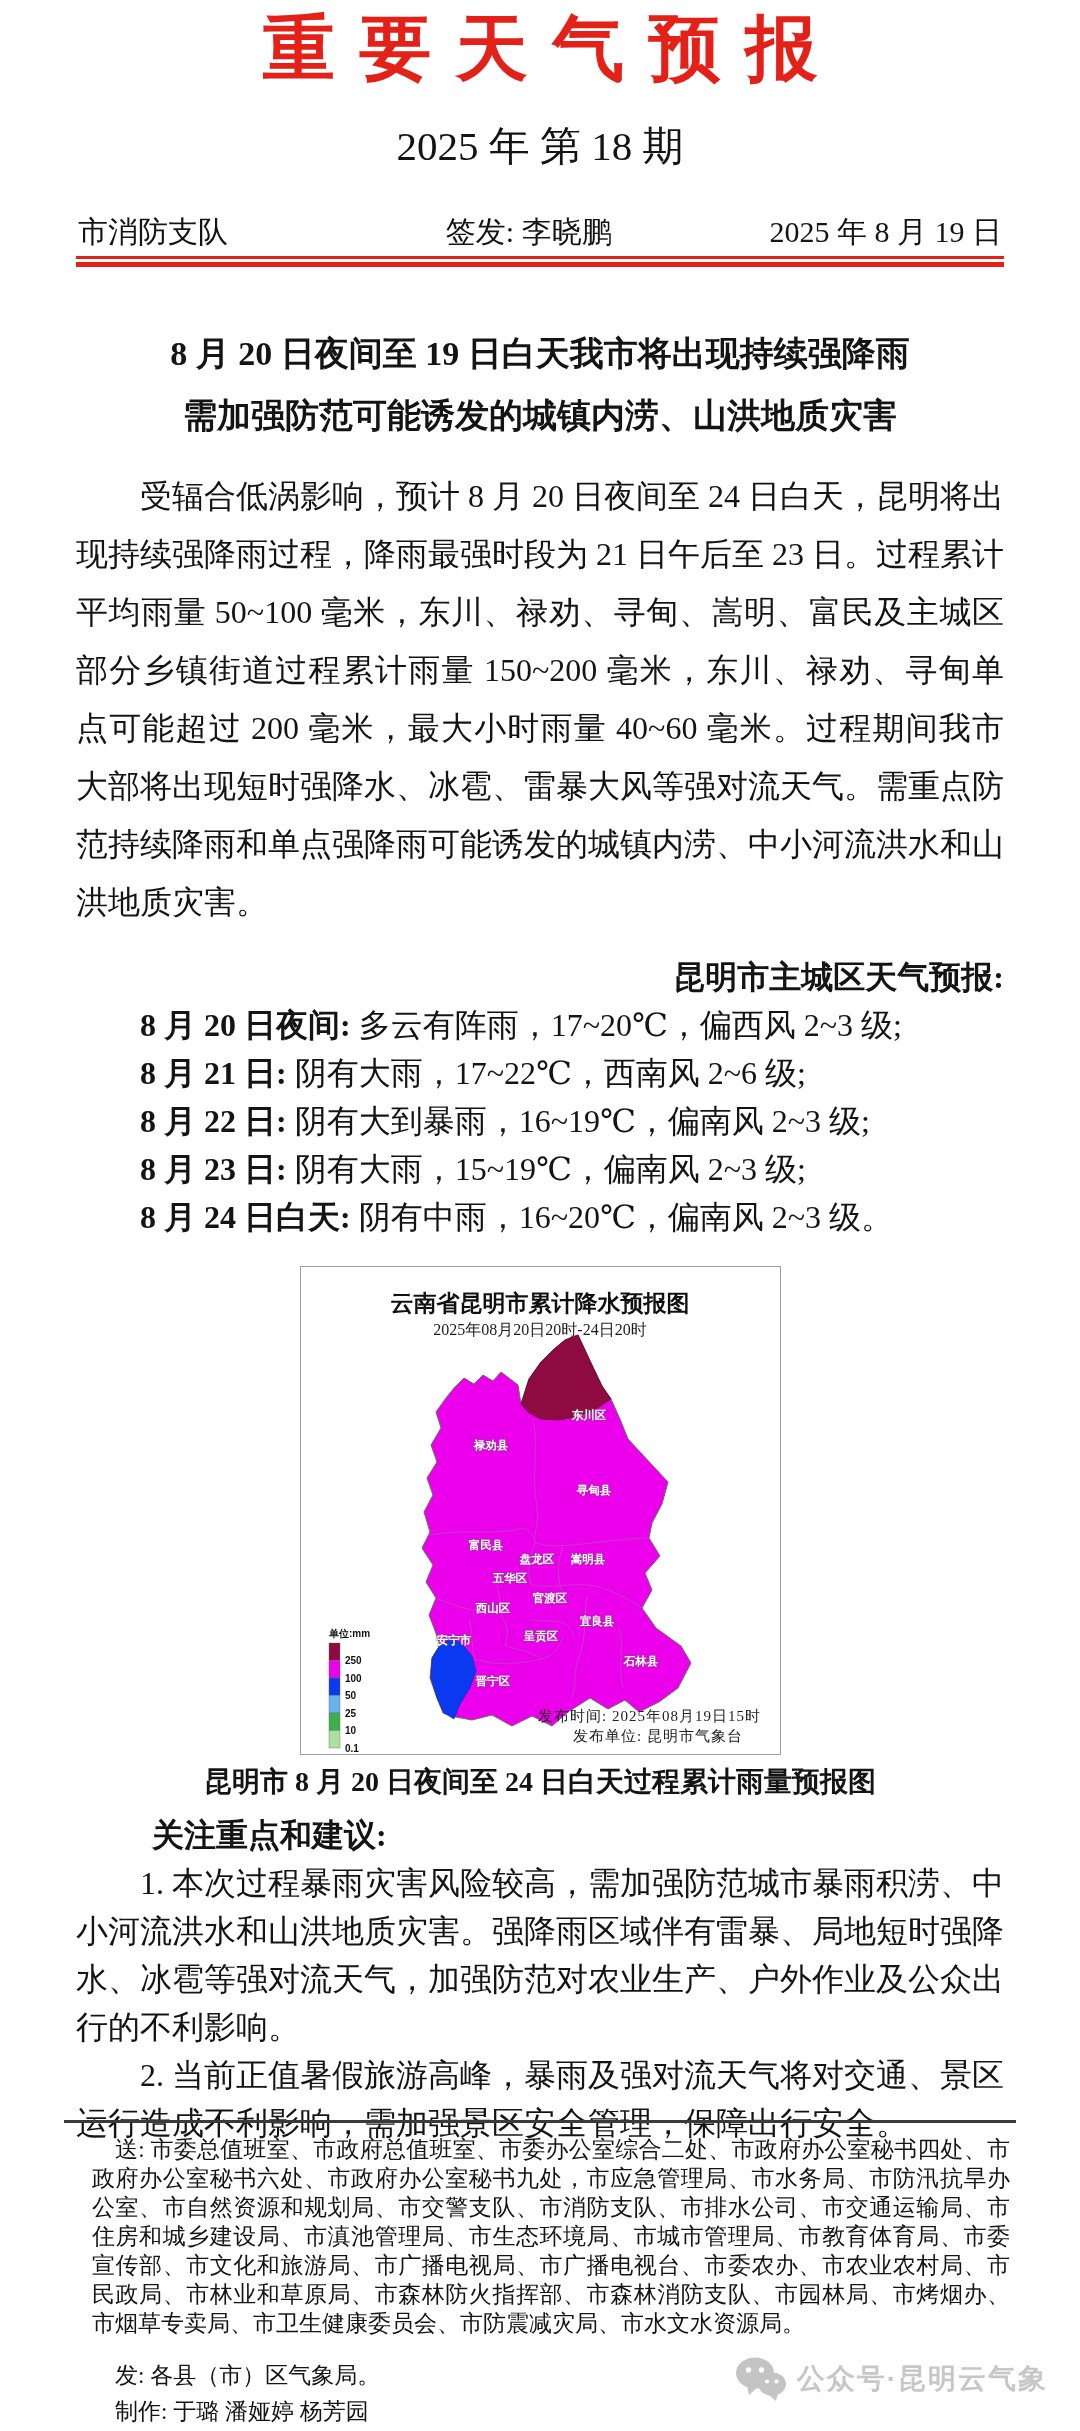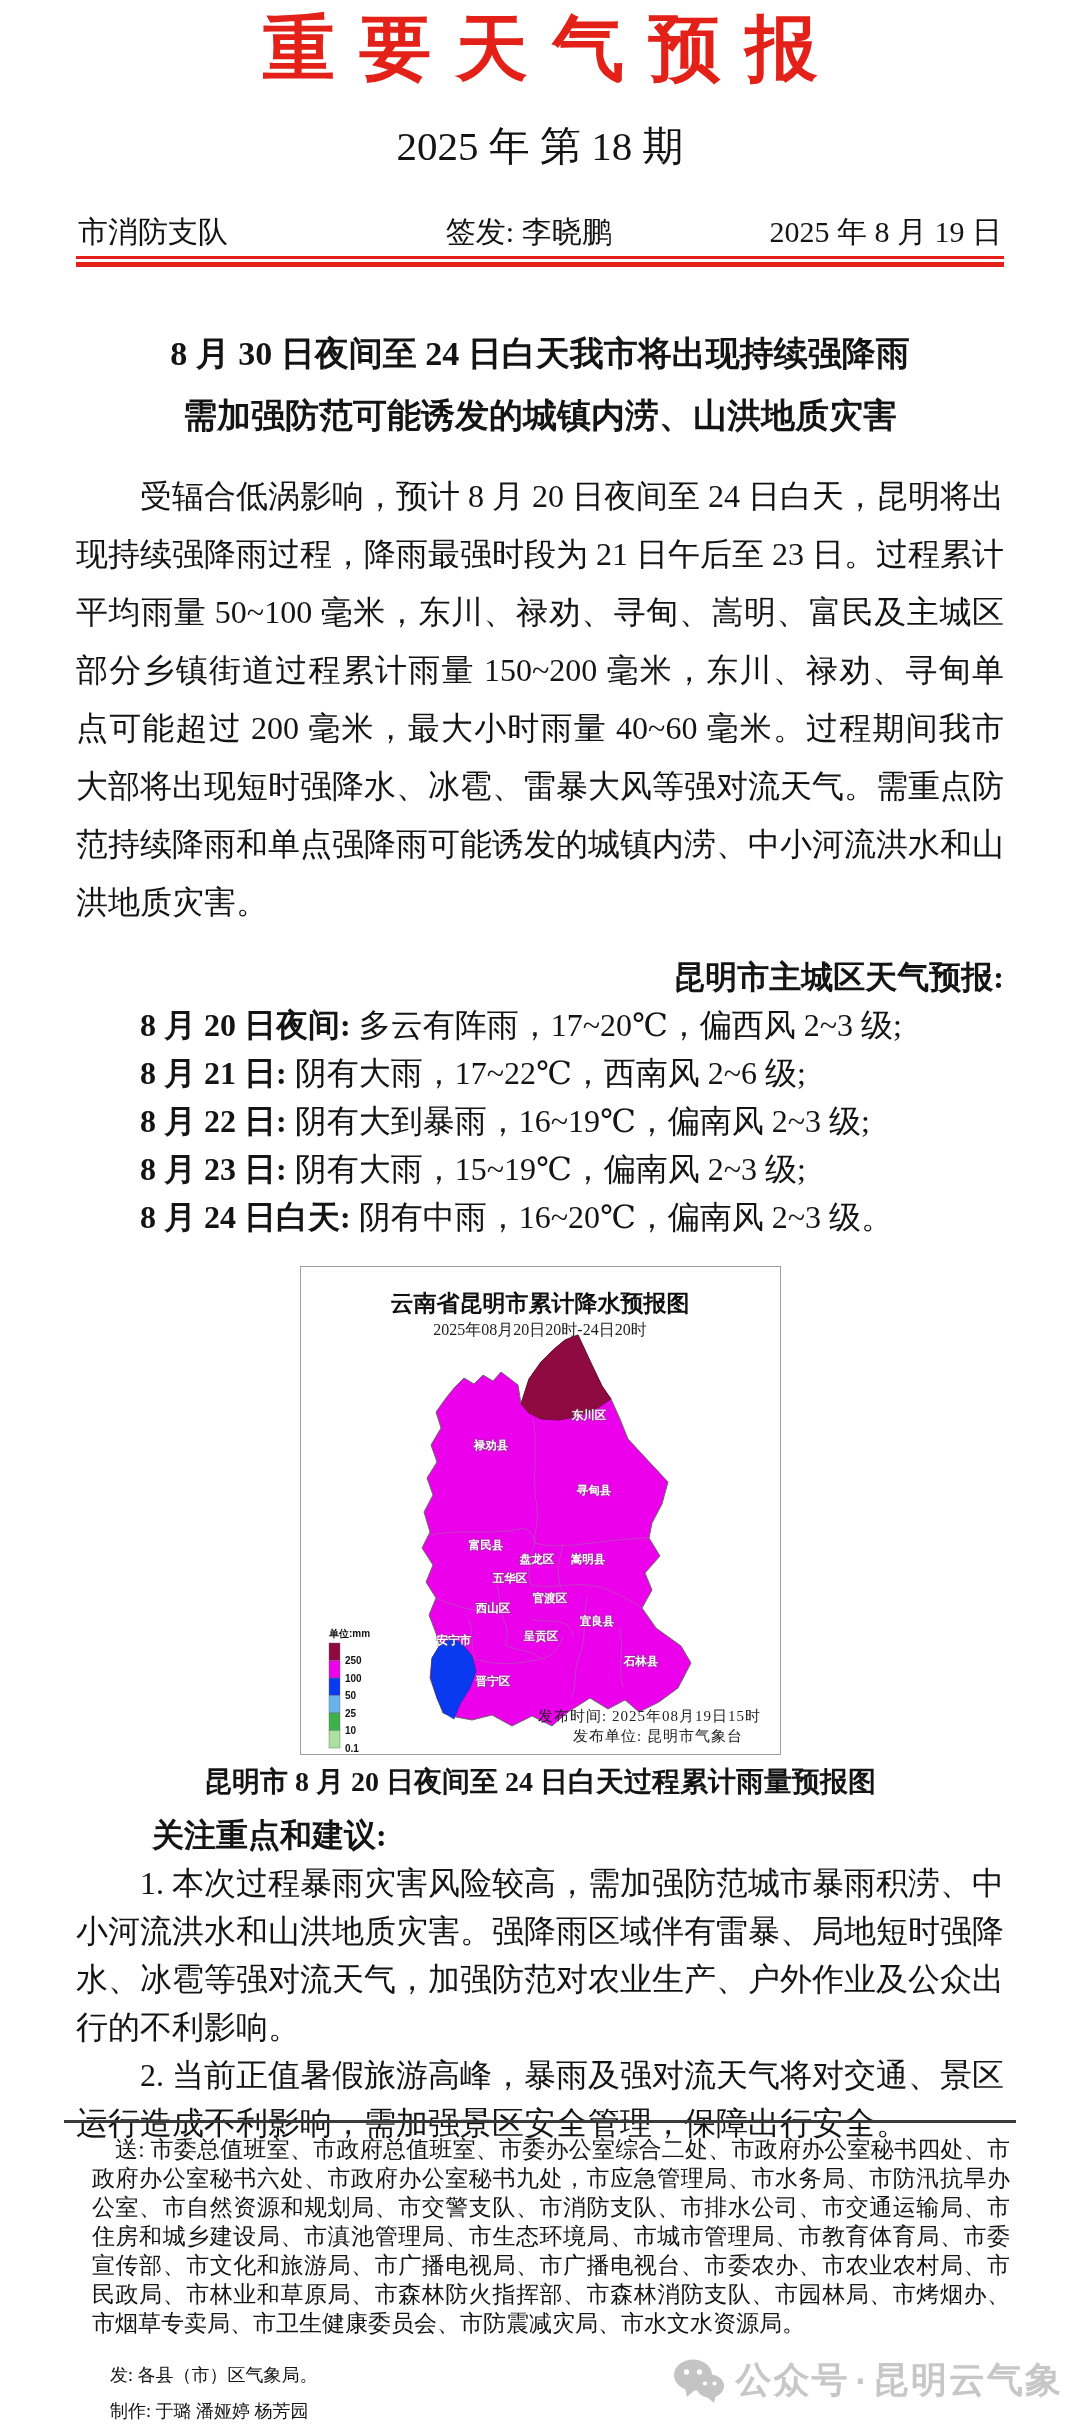--- a/index.html
+++ b/index.html
@@ -83,29 +83,29 @@
   .footer{
     position:absolute;left:0;right:0;top:2120px;
   }
   .footer-rule{height:3px;margin:0 64px;background:var(--rule-dark,#3a3a3a);}
   .footer-text{
     margin-top:12px;
     padding:0 70px 0 92px;
     font-size:23px;line-height:29px;
     text-align:justify;text-indent:1em;
   }
-  .footer-line{padding:0 70px 0 92px;font-size:18px;line-height:29px;text-indent:1em;}
+  .footer-line{padding:0 70px 0 92px;font-size:23px;line-height:29px;text-indent:1em;}
   .footer-line.fa{margin-top:4px;}
   .footer-line.makers{margin-top:7px;}
   .watermark{
-    position:absolute;top:2356px;right:17px;
+    position:absolute;top:2356px;right:32px;
     display:flex;align-items:center;gap:10px;
     color:var(--wm,#c7c7c7);
-    font-family:Liberation Mono, monospace;
-    font-size:36px;font-weight:bold;letter-spacing:2px;
+    font-family:Liberation Sans, sans-serif;
+    font-size:28px;font-weight:bold;letter-spacing:2px;
     white-space:nowrap;
   }
 </style>
 </head>
 <body>
 
 <div class="page">
 
   <div class="doc-title">重要天气预报</div>
 
@@ -116,21 +116,21 @@
     <span class="mid">签发: 李晓鹏</span>
     <span>2025 年 8 月 19 日</span>
   </div>
 
   <div class="rule-red">
     <div class="r1"></div>
     <div class="r2"></div>
   </div>
 
   <div class="headline">
-    <div>8 月 30 日夜间至 24 日白天我市将出现持续强降雨</div>
+    <div>8 月 20 日夜间至 19 日白天我市将出现持续强降雨</div>
     <div>需加强防范可能诱发的城镇内涝、山洪地质灾害</div>
   </div>
 
   <p class="para first">受辐合低涡影响，预计 8 月 20 日夜间至 24 日白天，昆明将出现持续强降雨过程，降雨最强时段为 21 日午后至 23 日。过程累计平均雨量 50~100 毫米，东川、禄劝、寻甸、嵩明、富民及主城区部分乡镇街道过程累计雨量 150~200 毫米，东川、禄劝、寻甸单点可能超过 200 毫米，最大小时雨量 40~60 毫米。过程期间我市大部将出现短时强降水、冰雹、雷暴大风等强对流天气。需重点防范持续降雨和单点强降雨可能诱发的城镇内涝、中小河流洪水和山洪地质灾害。</p>
 
   <div class="fc-block">
     <div class="fc-heading">昆明市主城区天气预报:</div>
     <div class="fc-line">
       <b>8 月 20 日夜间: </b><span>多云有阵雨，17~20℃，偏西风 2~3 级;</span>
     </div>

